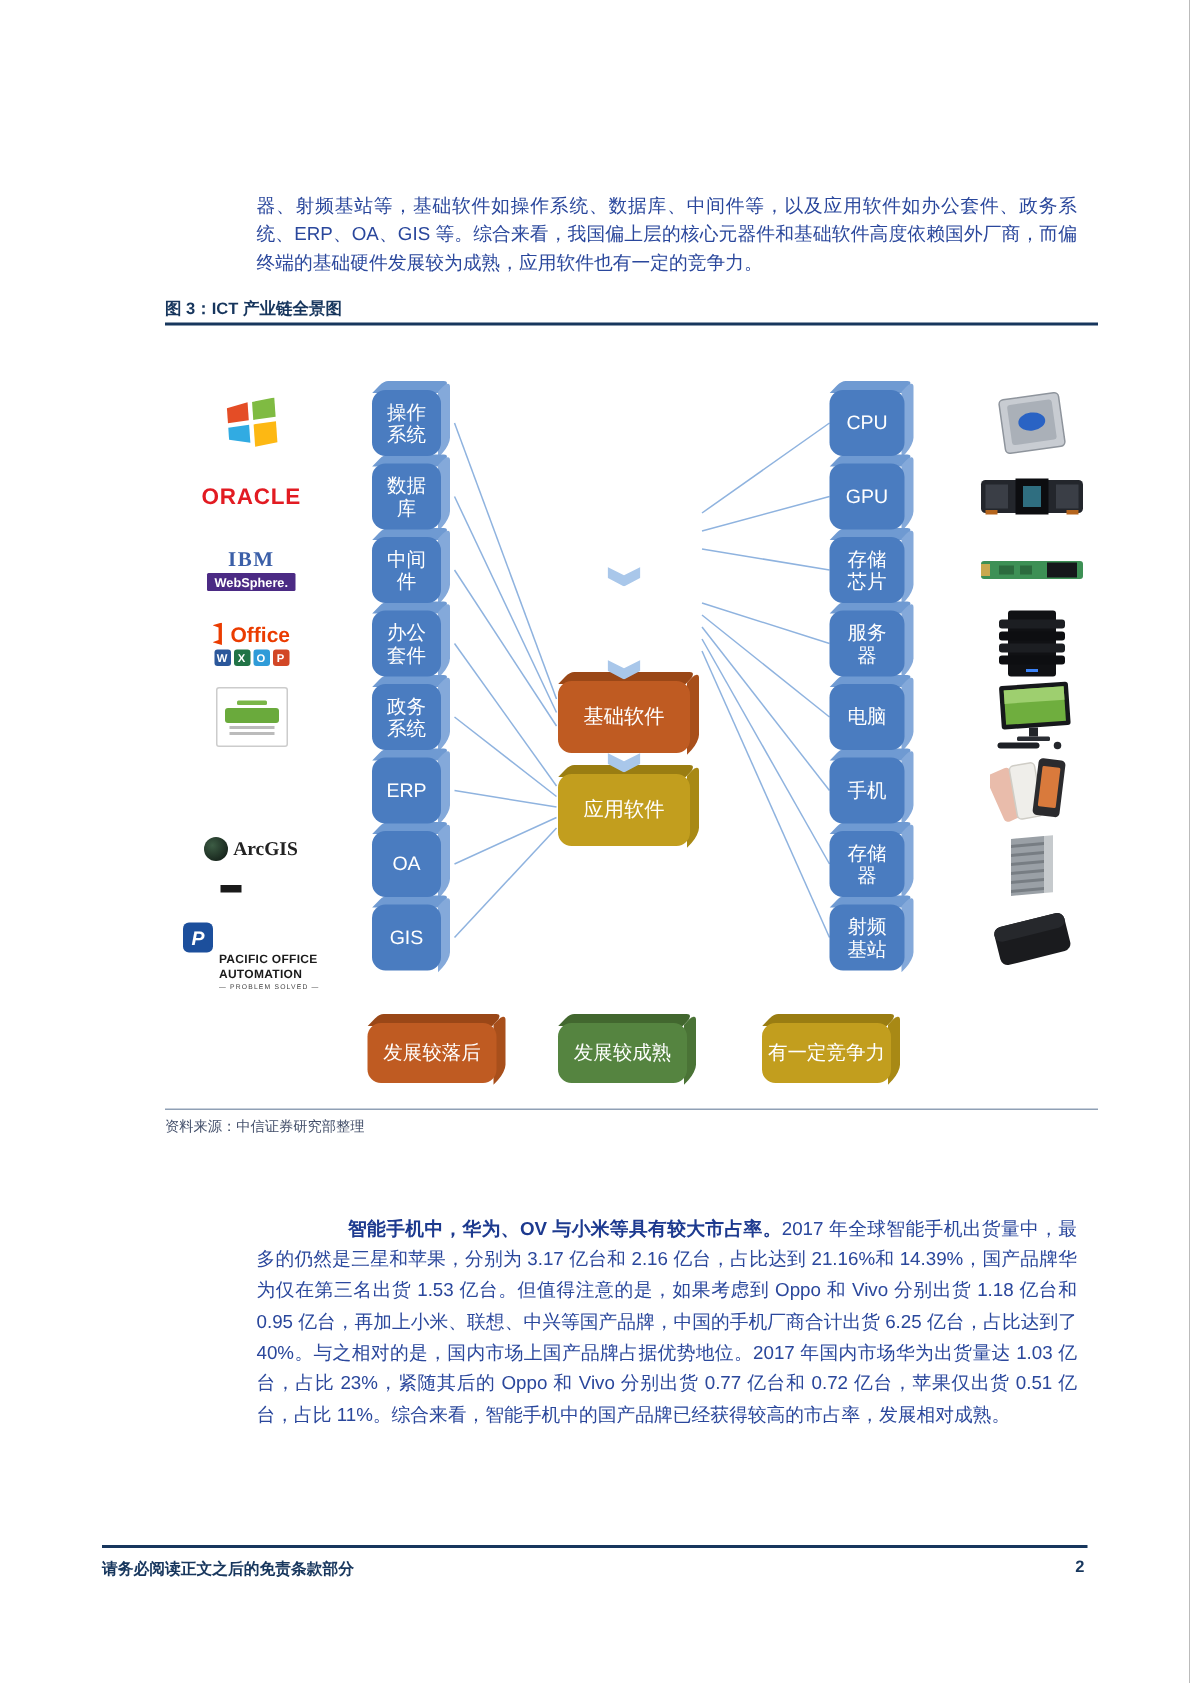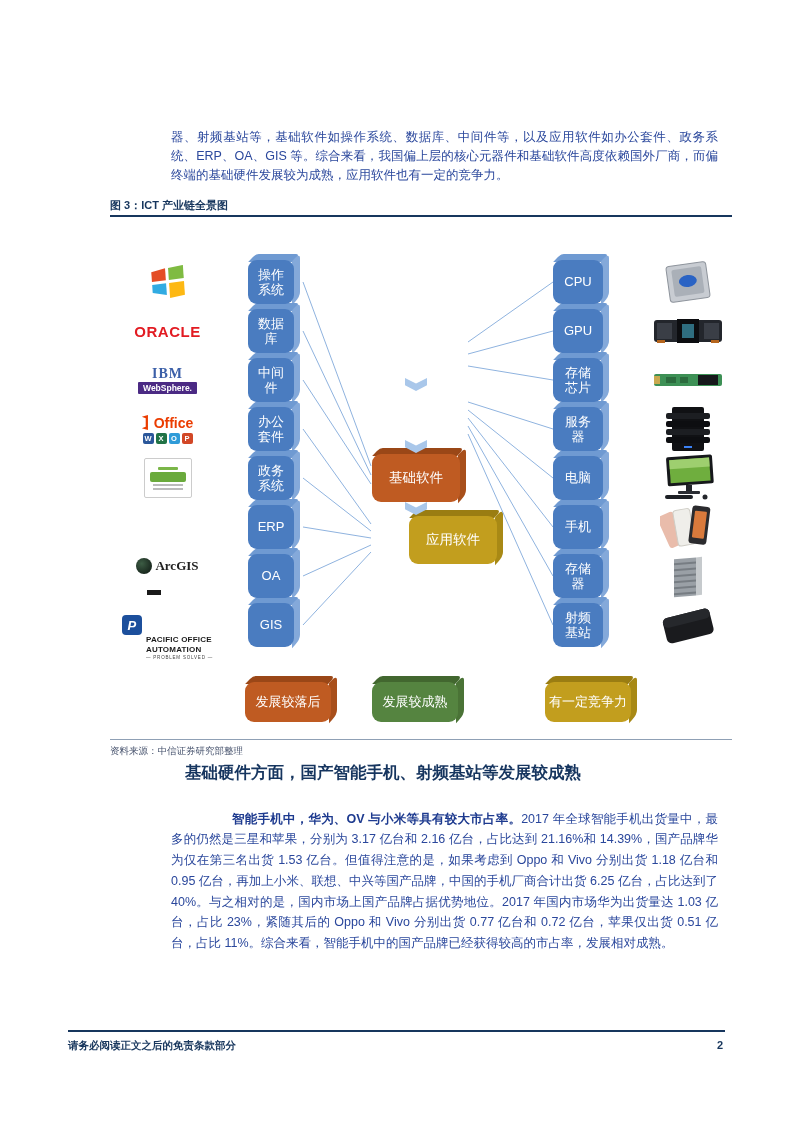--- a/index.html
+++ b/index.html
@@ -28,21 +28,21 @@
       text-align:center;color:#fff;font-size:13px;line-height:1.18;}
   .b3::before{content:"";position:absolute;left:4px;top:-6px;width:97%;height:8px;
       transform:skewX(-44deg);border-radius:3px 5px 0 0;z-index:-1;}
   .b3::after{content:"";position:absolute;top:-3px;right:-6px;width:8px;height:99%;
       transform:skewY(-46deg);border-radius:0 5px 5px 0;z-index:-1;}
   .b3 span{display:inline-block;}
   .sm span{max-width:36px;}
   .blue{background:#4a7cc0;}  .blue::before{background:#6f9ad2;}  .blue::after{background:#84a9da;}
   .orange{background:#bf5b22;}.orange::before{background:#9a4717;}.orange::after{background:#a84f1b;}
   .green{background:#558440;} .green::before{background:#42672f;} .green::after{background:#4a7336;}
-  .gold{background:#c29e1e;margin-left:37px;}  .gold::before{background:#9a7d12;}  .gold::after{background:#a88915;}
+  .gold{background:#c29e1e;}  .gold::before{background:#9a7d12;}  .gold::after{background:#a88915;}
   .lbox{left:138px;width:46px;height:44px;}
   .rbox{left:443px;width:50px;height:44px;}
   .cbox{left:262px;width:88px;height:48px;font-size:13.5px;}
   .lgnd{width:86px;height:40px;top:450px;font-size:13px;}
   .arr{position:absolute;left:295px;width:22px;height:13px;background:#a9c7ea;
        clip-path:polygon(0 0,50% 42%,100% 0,100% 55%,50% 100%,0 55%);}
   
   .cell{position:absolute;display:flex;flex-direction:column;align-items:center;justify-content:center;height:52px;}
   .logo-cell{left:0;width:115px;}
   .img-cell{left:533px;width:90px;}
@@ -320,21 +320,20 @@
         <span>发展较成熟</span>
       </div>
     <div class="b3 gold lgnd" style="left:398px">
         <span>有一定竞争力</span>
       </div>
   </div>
 
   <div class="abs src-rule"></div>
   <div class="abs source">资料来源：中信证券研究部整理</div>
 
-  <div class="abs sec-heading">基础硬件方面，国产智能手机、射频基站等发展较成熟</div>
 
   <p class="abs body-para"><b>智能手机中，华为、OV 与小米等具有较大市占率。</b><span>2017 年全球智能手机出货量中，最多的仍然是三星和苹果，分别为 3.17 亿台和 2.16 亿台，占比达到 21.16%和 14.39%，国产品牌华为仅在第三名出货 1.53 亿台。但值得注意的是，如果考虑到 Oppo 和 Vivo 分别出货 1.18 亿台和 0.95 亿台，再加上小米、联想、中兴等国产品牌，中国的手机厂商合计出货 6.25 亿台，占比达到了 40%。与之相对的是，国内市场上国产品牌占据优势地位。2017 年国内市场华为出货量达 1.03 亿台，占比 23%，紧随其后的 Oppo 和 Vivo 分别出货 0.77 亿台和 0.72 亿台，苹果仅出货 0.51 亿台，占比 11%。综合来看，智能手机中的国产品牌已经获得较高的市占率，发展相对成熟。</span></p>
 
   <div class="abs footer-rule"></div>
   <div class="abs footer-text">请务必阅读正文之后的免责条款部分</div>
   <div class="abs page-num">2</div>
 
 </div>
 
 </body></html>

